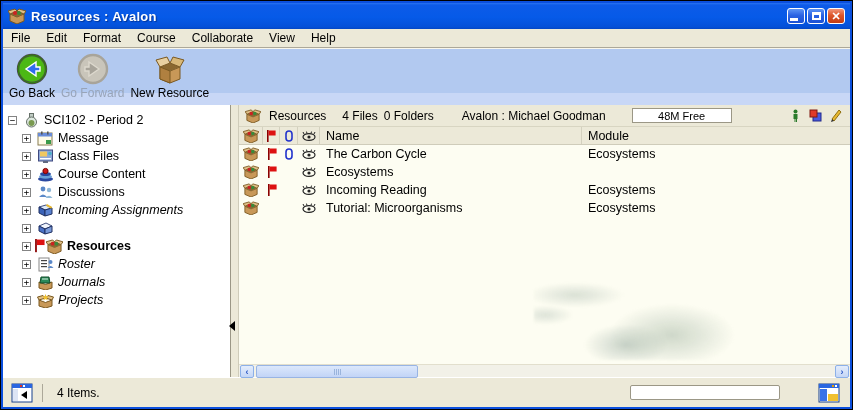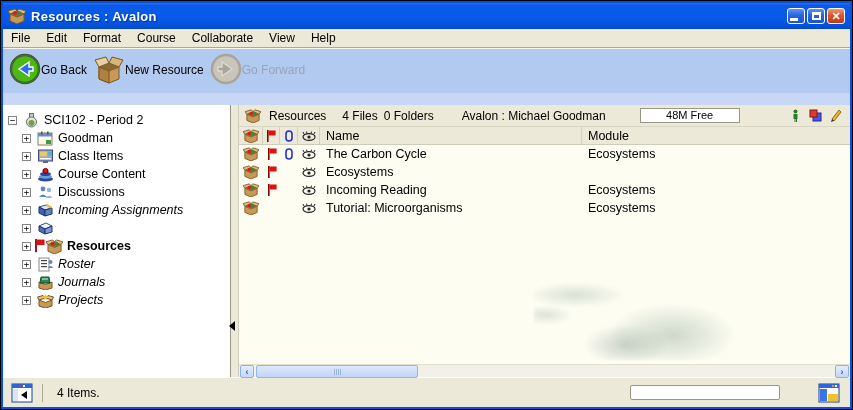--- a/index.html
+++ b/index.html
@@ -25,21 +25,21 @@
 
   
   .menubar { height:19px; flex:0 0 19px; background:#ece9d8; border-bottom:1px solid #aca899;
     display:flex; align-items:center; font-size:12px; }
   .menu-item { padding:19px 8px; cursor:default; }
 
   
   .toolbar { height:57px; flex:0 0 57px; background:#b2c9f0; border-top:1px solid #f8f6ec;
     display:flex; align-items:flex-start; padding:4px 2px 0 6px; position:relative; }
   .toolbar::after { content:""; position:absolute; left:0; right:0; bottom:0; height:12px; background:#c8d7f6; }
-  .tbtn { display:flex; flex-direction:row; align-items:center; margin-right:6px; z-index:1; font-size:12px; }
+  .tbtn { display:flex; flex-direction:column; align-items:center; margin-right:6px; z-index:1; font-size:12px; }
   .tbtn .ticon { width:32px; height:32px; display:flex; align-items:center; justify-content:center; }
   .tbtn.disabled .tlabel { color:#98a4b8; }
   .tlabel { margin-top:1px; white-space:nowrap; }
 
   
   .content { flex:1 1 auto; display:flex; min-height:0; background:#fff; }
 
   .treepanel { width:228px; flex:0 0 228px; background:#fff; border-right:1px solid #9b9786;
     padding-top:6px; overflow:hidden; }
   .tree-row { height:18px; display:flex; align-items:center; white-space:nowrap; }
@@ -61,23 +61,23 @@
     border-top:5px solid transparent; border-bottom:5px solid transparent; border-right:6px solid #000; }
 
   .mainpanel { flex:1 1 auto; display:flex; flex-direction:column; min-width:0; }
 
   .infobar { height:22px; flex:0 0 22px; background:#ece9d8; border-bottom:1px solid #d8d5c2;
     display:flex; align-items:center; font-size:12px; white-space:nowrap; }
   .infobar .ibox-icon { width:16px; height:14px; margin:0 8px 0 6px; }
   .info-title { margin-right:16px; }
   .info-files { margin-right:6px; }
   .info-folders { margin-right:28px; }
-  .info-owner { margin-right:34px; }
+  .info-owner { margin-right:26px; }
   .free-box { width:100px; height:15px; background:#fff; border:1px solid #9b9786;
-    font-size:11px; display:flex; align-items:flex-start; justify-content:center; }
+    font-size:11px; display:flex; align-items:center; justify-content:center; }
   .info-spacer { flex:1; }
   .info-actions { display:flex; align-items:center; gap:7px; margin-right:8px; }
   .info-actions span { width:13px; height:13px; display:inline-block; }
 
   .colheader { height:18px; flex:0 0 18px; background:#ece9d8; border-bottom:1px solid #cfccba;
     display:flex; align-items:center; font-size:12.5px; }
   .hc { height:100%; display:flex; align-items:center; justify-content:center; border-right:1px solid #d4d1bf; }
   .hc-box { width:24px; flex:0 0 24px; } .hc-flag { width:17px; flex:0 0 17px; }
   .hc-clip { width:18px; flex:0 0 18px; } .hc-eye { width:22px; flex:0 0 22px; }
   .hc-name { flex:1; justify-content:flex-start; padding-left:6px; border-right:1px solid #d4d1bf; }
@@ -167,41 +167,41 @@
     <div class="tbtn">
       <span class="ticon">
         <svg viewBox="0 0 32 32">
               <circle cx="16" cy="16" r="14" fill="#4cb814" stroke="#4a4a4a" stroke-width="2.4"></circle>
               <circle cx="16" cy="16" r="14" fill="none" stroke="#2f8a06" stroke-width="1"></circle>
               <path d="M20 9 L10 16 L20 23 L20 18 L24 18 L24 14 L20 14 Z" fill="#2e6cf0" stroke="#fff" stroke-width="1.4"></path>
             </svg>
       </span>
       <span class="tlabel">Go Back</span>
     </div>
+    <div class="tbtn disabled">
+      <span class="ticon">
+        <svg viewBox="0 0 32 32">
+              <circle cx="16" cy="16" r="14" fill="#c9c5ba" stroke="#a8a49a" stroke-width="2.4"></circle>
+              <path d="M12 9 L22 16 L12 23 L12 18 L8 18 L8 14 L12 14 Z" fill="#a8a49a" stroke="#ddd9ce" stroke-width="1.4"></path>
+            </svg>
+      </span>
+      <span class="tlabel">Go Forward</span>
+    </div>
     <div class="tbtn">
       <span class="ticon">
         <svg viewBox="0 0 32 32">
               <polygon points="6,14 16,18 26,14 26,26 16,30 6,26" fill="#c89858" stroke="#7a5820"></polygon>
               <polygon points="6,14 16,10 26,14 16,18" fill="#8a6830"></polygon>
               <polygon points="6,14 2,7 13,4 16,10" fill="#e8d0a0" stroke="#7a5820"></polygon>
               <polygon points="26,14 30,7 19,4 16,10" fill="#d8b878" stroke="#7a5820"></polygon>
               <polygon points="6,26 6,14 16,18 16,30" fill="#b08040" stroke="#7a5820"></polygon>
             </svg>
       </span>
       <span class="tlabel">New Resource</span>
     </div>
-    <div class="tbtn disabled">
-      <span class="ticon">
-        <svg viewBox="0 0 32 32">
-              <circle cx="16" cy="16" r="14" fill="#c9c5ba" stroke="#a8a49a" stroke-width="2.4"></circle>
-              <path d="M12 9 L22 16 L12 23 L12 18 L8 18 L8 14 L12 14 Z" fill="#a8a49a" stroke="#ddd9ce" stroke-width="1.4"></path>
-            </svg>
-      </span>
-      <span class="tlabel">Go Forward</span>
-    </div>
   </div>
 
   <div class="content">
 
     <div class="treepanel">
       <div class="tree-row root">
         <span class="indent"></span>
         <span class="expander">−</span>
         <span class="tree-icon">
           <svg viewBox="0 0 17 15">
@@ -219,37 +219,37 @@
     <span class="tree-flag"></span>
     <span class="tree-icon">
                 <svg viewBox="0 0 17 15">
                   <rect x="1" y="2" width="14" height="12" fill="#fffbe8" stroke="#887c50"></rect>
                   <rect x="1" y="2" width="14" height="3.5" fill="#6a8cd8"></rect>
                   <rect x="4" y="0.5" width="1.6" height="3" fill="#555"></rect>
                   <rect x="10" y="0.5" width="1.6" height="3" fill="#555"></rect>
                   <rect x="9" y="9" width="5" height="4" fill="#3a9a4a"></rect>
                 </svg>
               </span>
-    <span class="tree-label">Goodman</span>
+    <span class="tree-label">Message</span>
   </div>
 
   <div class="tree-row">
     <span class="indent"></span>
     <span class="expander">+</span>
     <span class="tree-flag"></span>
     <span class="tree-icon">
                 <svg viewBox="0 0 17 15">
                   <rect x="1.5" y="1" width="14" height="11" fill="#8fa8d8" stroke="#404a80"></rect>
                   <rect x="3" y="2.5" width="7" height="5" fill="#f0c860"></rect>
                   <circle cx="13" cy="4.5" r="1.8" fill="#48b0c8"></circle>
                   <rect x="3" y="9" width="11" height="1.4" fill="#fff"></rect>
                   <rect x="6" y="12" width="5" height="2" fill="#606880"></rect>
                 </svg>
               </span>
-    <span class="tree-label">Class Items</span>
+    <span class="tree-label">Class Files</span>
   </div>
 
   <div class="tree-row">
     <span class="indent"></span>
     <span class="expander">+</span>
     <span class="tree-flag"></span>
     <span class="tree-icon">
                 <svg viewBox="0 0 17 15">
                   <ellipse cx="8.5" cy="12" rx="7.5" ry="2.5" fill="#2a48a0"></ellipse>
                   <ellipse cx="8.5" cy="9.5" rx="6.5" ry="2.2" fill="#6aa0d8"></ellipse>

